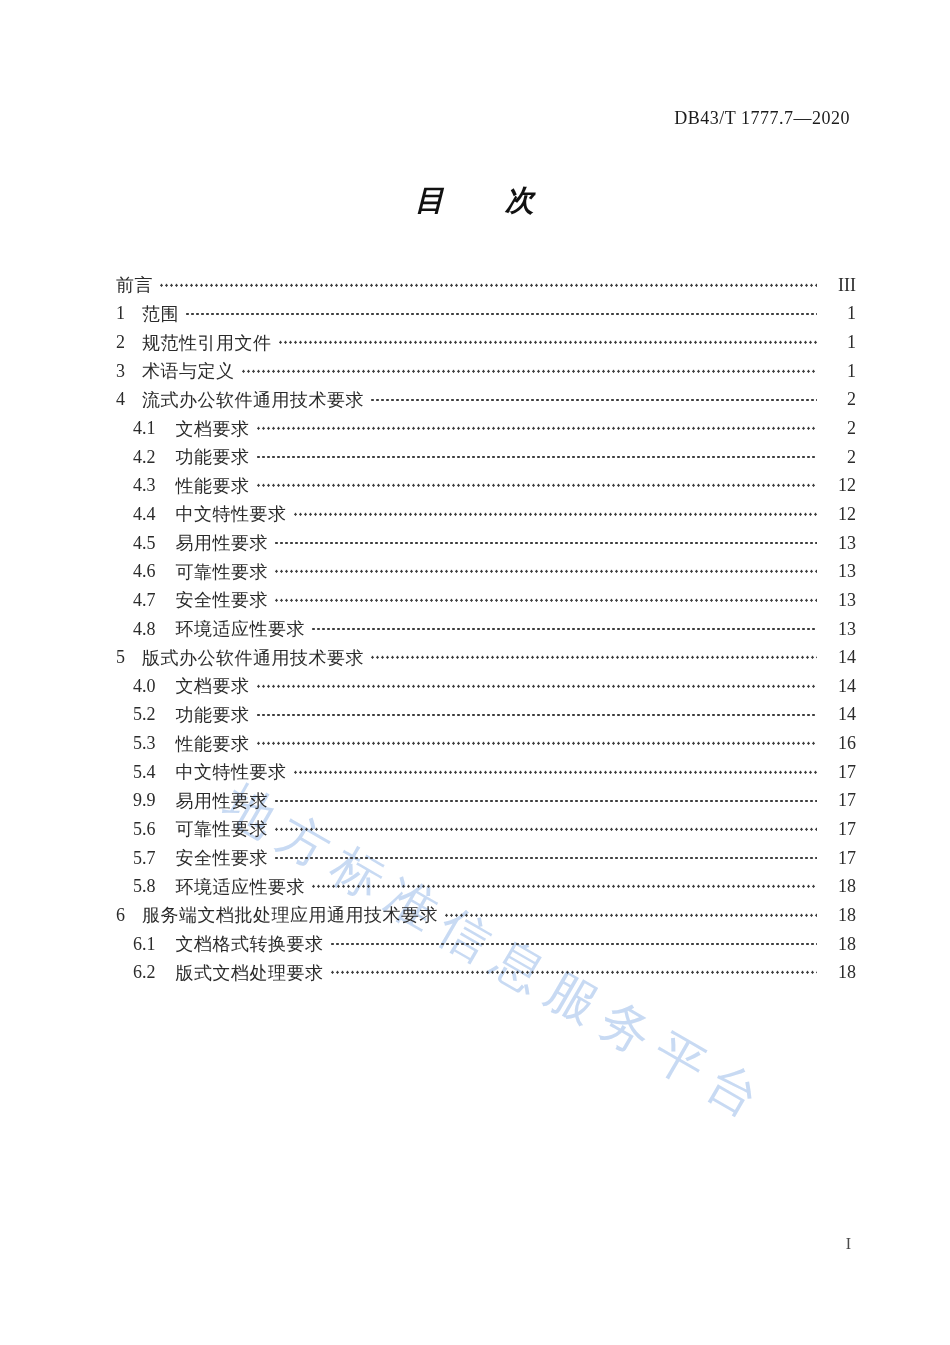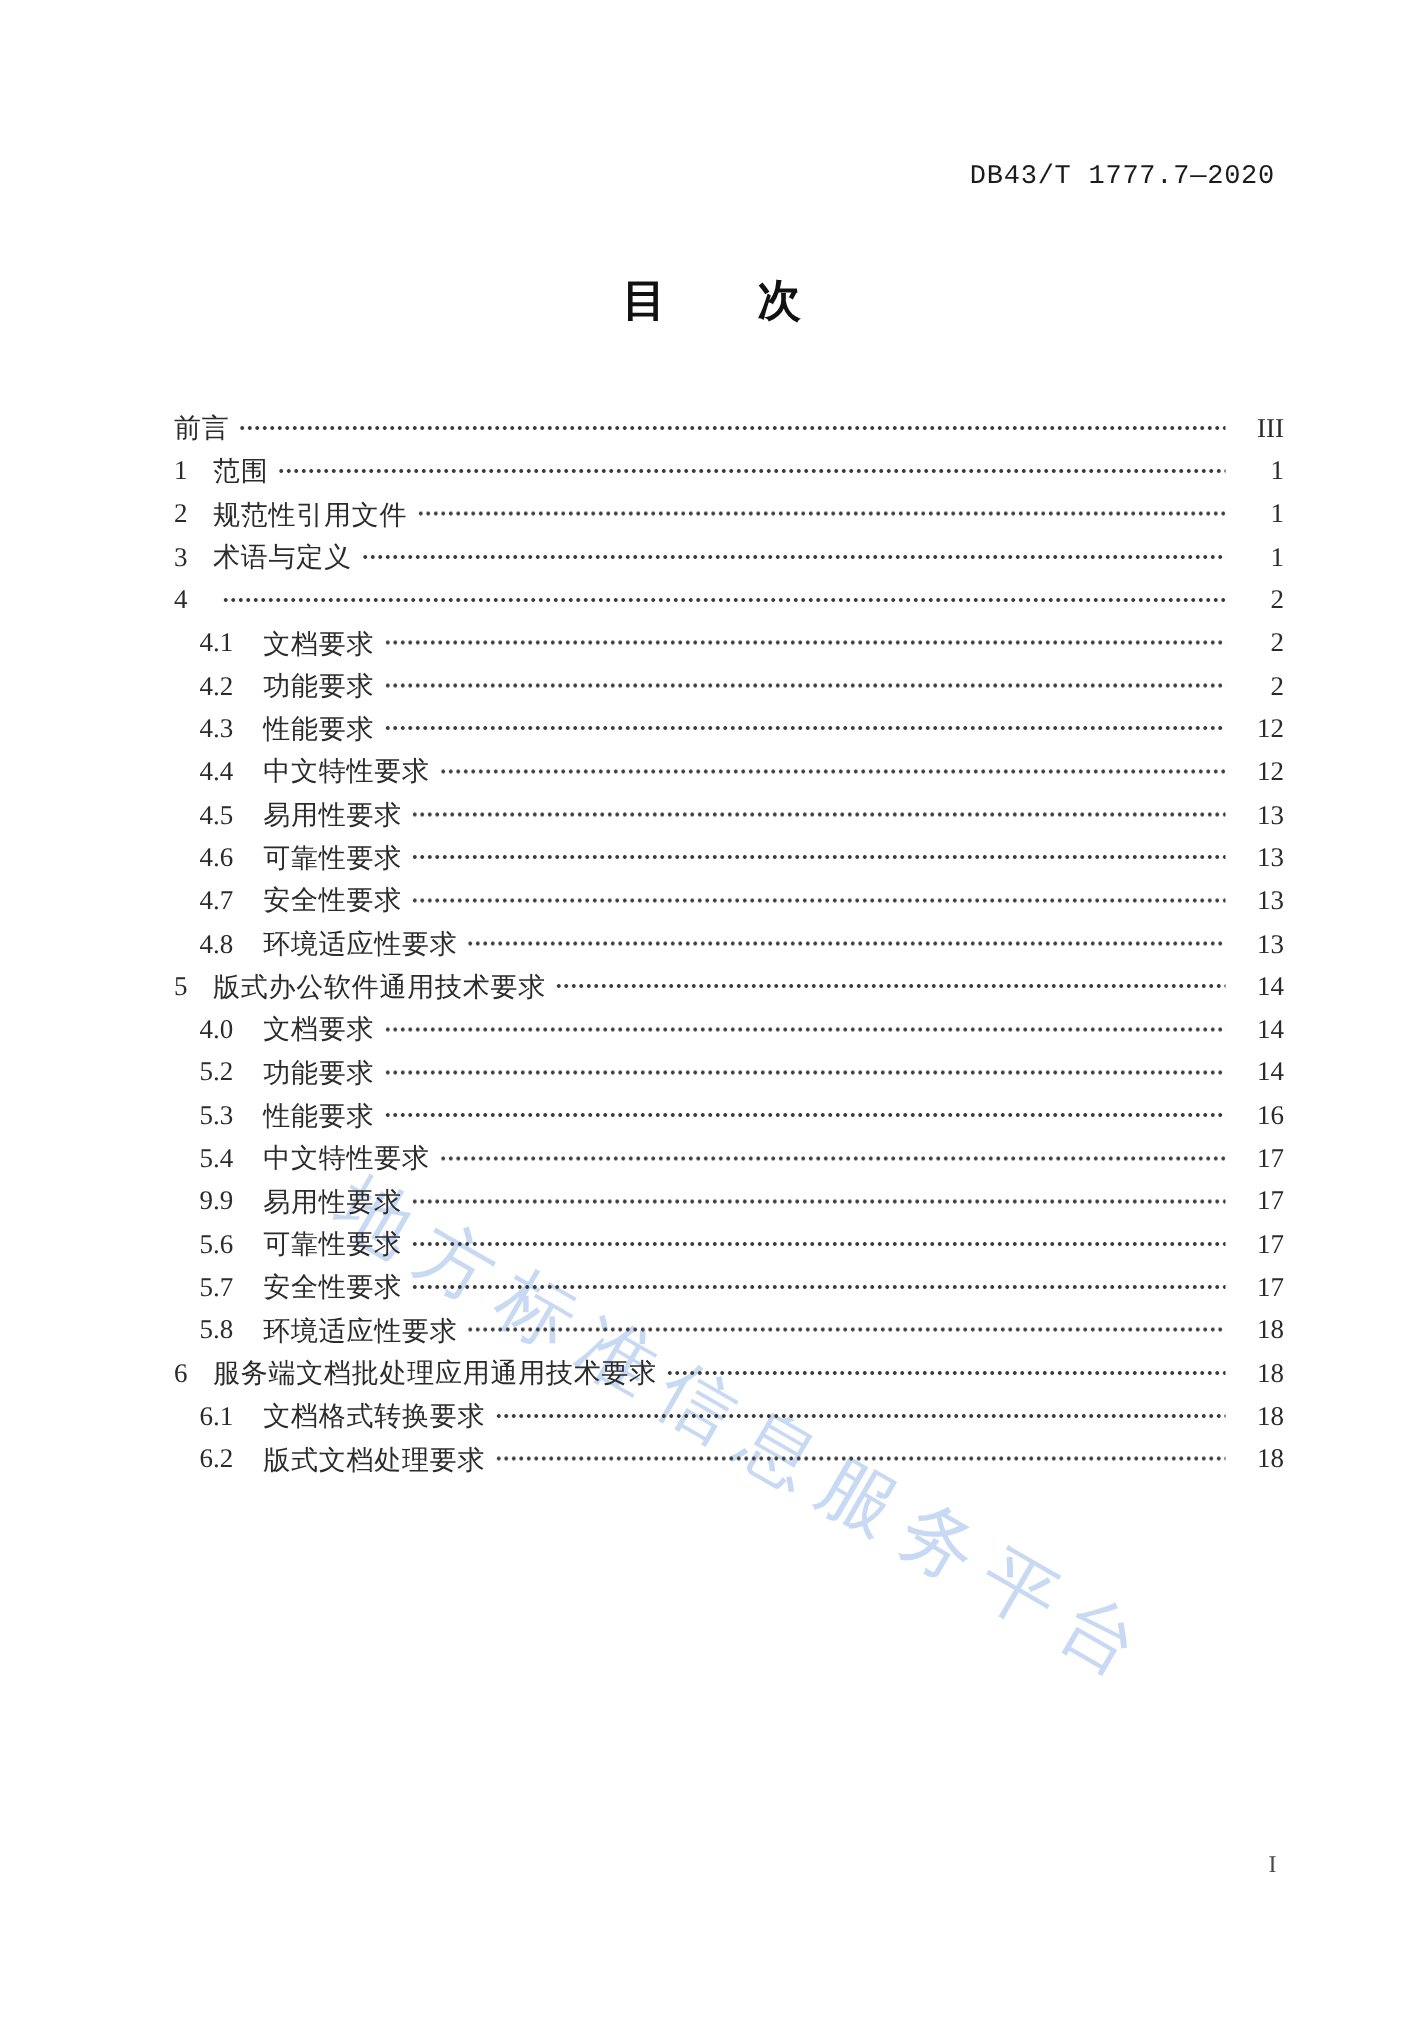--- a/index.html
+++ b/index.html
@@ -16,36 +16,37 @@
   .page { position: absolute; inset: 0; }
 
   
   .header-code {
     position: absolute;
     top: 108px;
     right: 100px;
     font-size: 18px;
     letter-spacing: 0.5px;
     color: #1b1b1b;
-    font-family: Liberation Mono, monospace;
+    font-family: Liberation Serif, serif;
     z-index: 2;
   }
 
   
   .doc-title {
     position: absolute;
     top: 181px;
     left: 0;
     width: 100%;
     text-align: center;
     font-size: 29px;
     font-weight: 700;
     color: #111;
     letter-spacing: 1px;
     z-index: 2;
+    font-style: italic;
   }
 
   
   .watermark {
     position: absolute;
     left: 245px;
     top: 770px;
     font-size: 50px;
     letter-spacing: 12px;
     white-space: nowrap;
@@ -141,20 +142,21 @@
 
     <div class="toc-row l1">
       <span class="num">3</span>
       <span class="label">术语与定义</span>
       <span class="dots"></span>
       <span class="pagenum">1</span>
     </div>
 
     <div class="toc-row l1">
       <span class="num">4</span>
+      <span class="label">流式办公软件通用技术要求</span>
       <span class="dots"></span>
       <span class="pagenum">2</span>
     </div>
 
     <div class="toc-row l2">
       <span class="num">4.1</span>
       <span class="label">文档要求</span>
       <span class="dots"></span>
       <span class="pagenum">2</span>
     </div>

